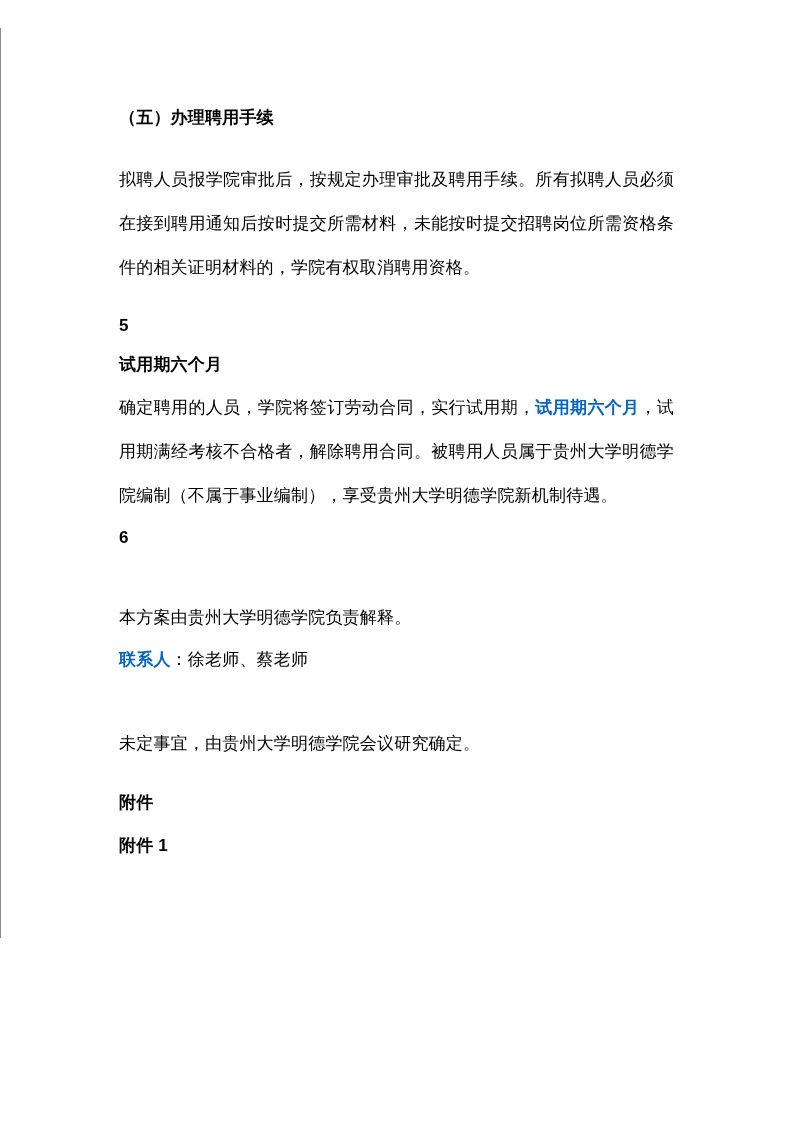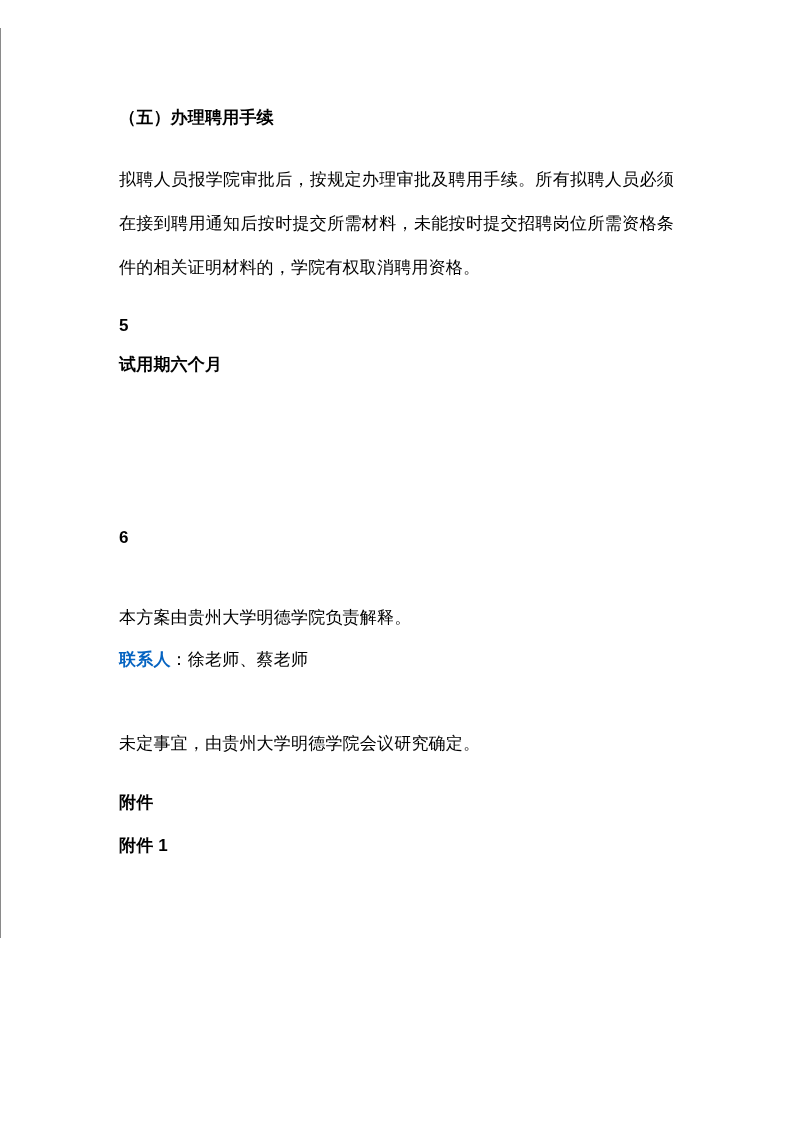--- a/index.html
+++ b/index.html
@@ -54,20 +54,21 @@
   <div class="edge-line"></div>
 
   <h2 class="blk b" style="top:96px">（五）办理聘用手续</h2>
 
   <p class="blk just" style="top:158px">拟聘人员报学院审批后，按规定办理审批及聘用手续。所有拟聘人员必须在接到聘用通知后按时提交所需材料，未能按时提交招聘岗位所需资格条件的相关证明材料的，学院有权取消聘用资格。</p>
 
   <div class="blk b" style="top:304px">5</div>
 
   <h2 class="blk b" style="top:343px">试用期六个月</h2>
 
+  <p class="blk just" style="top:386px"><span>确定聘用的人员，学院将签订劳动合同，实行试用期，</span><span class="blue b">试用期六个月</span><span>，试用期满经考核不合格者，解除聘用合同。被聘用人员属于贵州大学明德学院编制（不属于事业编制），享受贵州大学明德学院新机制待遇。</span></p>
 
   <div class="blk b" style="top:516px">6</div>
 
 
   <p class="blk" style="top:638px"><span class="blue b">联系人</span><span>：徐老师、蔡老师</span></p>
 
   <p class="blk" style="top:596px">本方案由贵州大学明德学院负责解释。</p>
 
 
   <p class="blk" style="top:722px">未定事宜，由贵州大学明德学院会议研究确定。</p>

